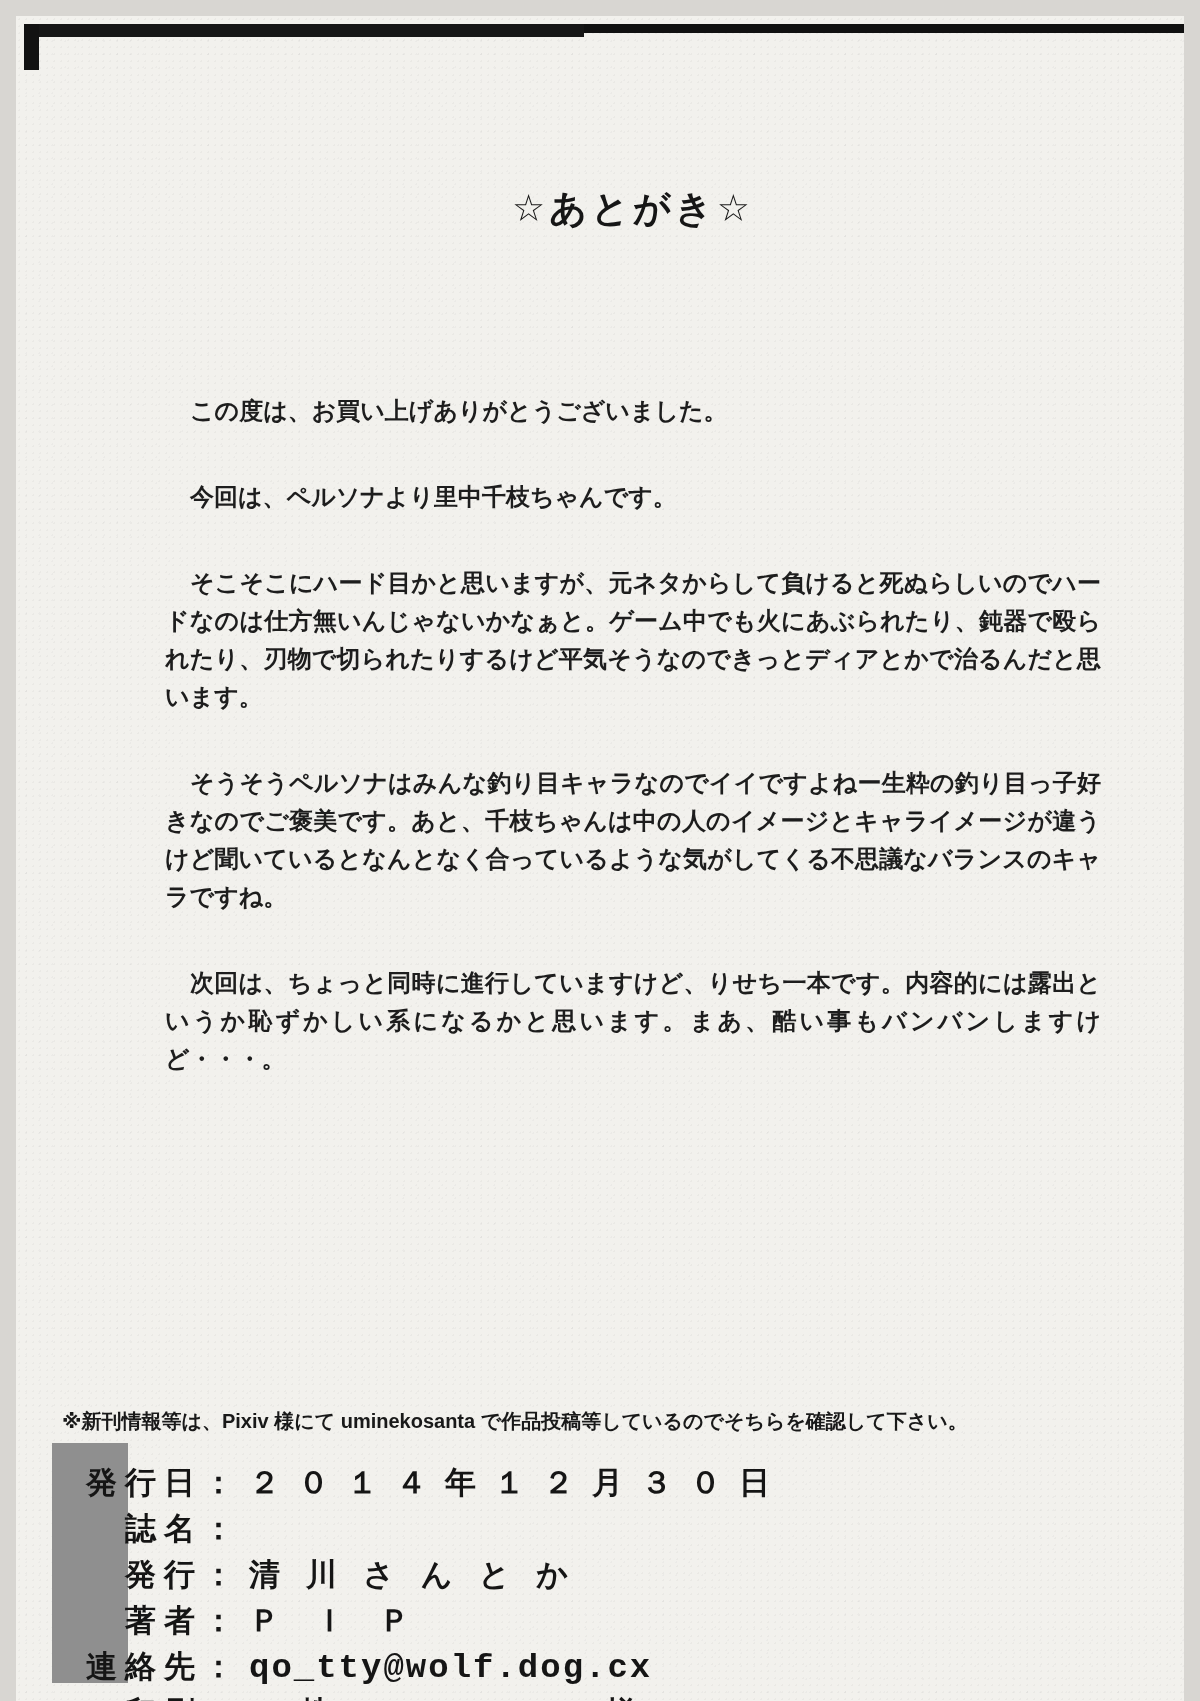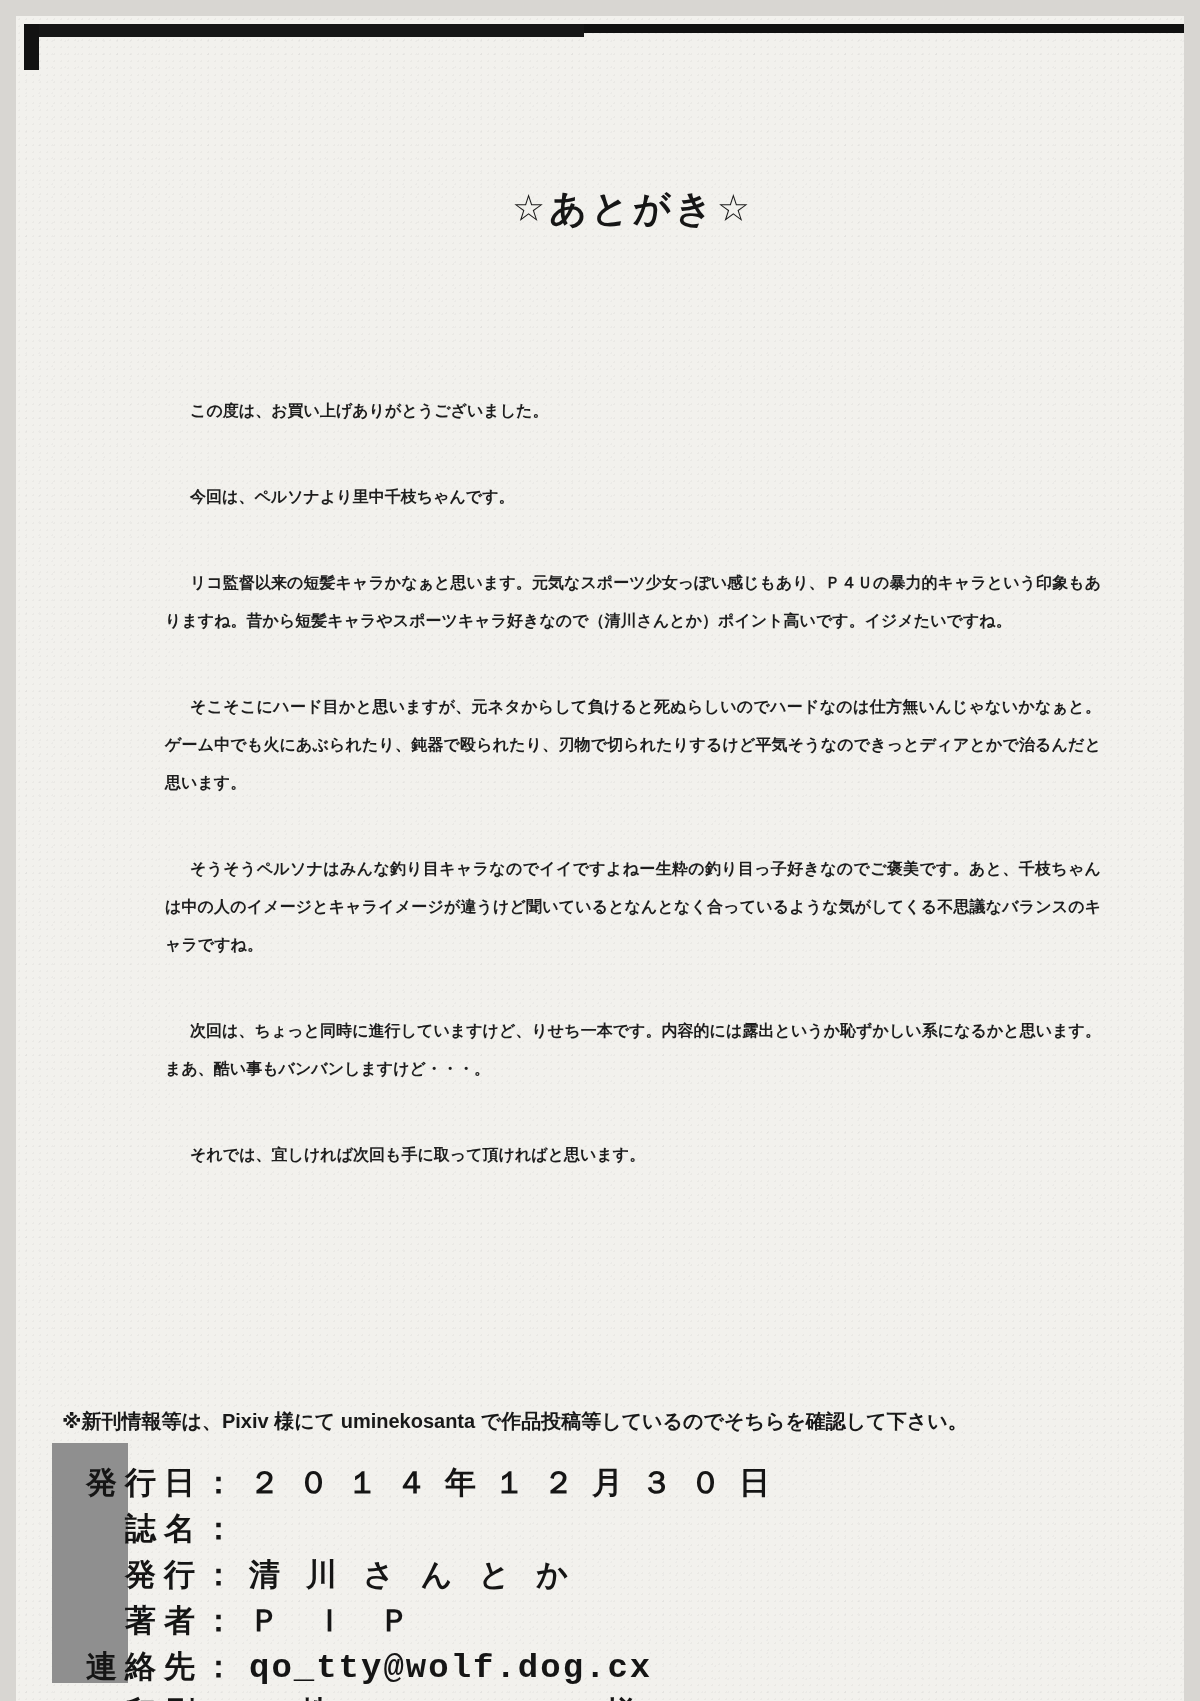--- a/index.html
+++ b/index.html
@@ -32,21 +32,21 @@
     font-size: 37px;
     font-weight: 700;
     letter-spacing: 4px;
     color: #161616;
   }
   .body-text {
     position: absolute;
     top: 360px; left: 133px; width: 952px;
   }
   .para {
-    font-size: 16px;
+    font-size: 24px;
     line-height: 38px;
     font-weight: 600;
     text-indent: 25px;
     text-align: justify;
     margin-bottom: 48px;
     color: #1d1d1d;
   }
   .note {
     position: absolute;
     top: 1384px; left: 38px; width: 1130px;
@@ -95,25 +95,23 @@
   <div class="scan-strip-top"></div>
   <div class="scan-strip-top2"></div>
   <div class="scan-corner-left"></div>
   <div class="scan-mark-bottom"></div>
 
   <h1 class="title">☆あとがき☆</h1>
 
   <div class="body-text">
     <p class="para">この度は、お買い上げありがとうございました。</p>
     <p class="para">今回は、ペルソナより里中千枝ちゃんです。</p>
-    <p class="para">リコ監督以来の短髪キャラかなぁと思います。元気なスポーツ少女っぽい感じもあり、Ｐ４Ｕの暴力的キャラという印象もありますね。昔から短髪キャラやスポーツキャラ好きなので（清川さんとか）ポイント高いです。イジメたいですね。</p>
     <p class="para">そこそこにハード目かと思いますが、元ネタからして負けると死ぬらしいのでハードなのは仕方無いんじゃないかなぁと。ゲーム中でも火にあぶられたり、鈍器で殴られたり、刃物で切られたりするけど平気そうなのできっとディアとかで治るんだと思います。</p>
     <p class="para">そうそうペルソナはみんな釣り目キャラなのでイイですよねー生粋の釣り目っ子好きなのでご褒美です。あと、千枝ちゃんは中の人のイメージとキャライメージが違うけど聞いているとなんとなく合っているような気がしてくる不思議なバランスのキャラですね。</p>
     <p class="para">次回は、ちょっと同時に進行していますけど、りせち一本です。内容的には露出というか恥ずかしい系になるかと思います。まあ、酷い事もバンバンしますけど・・・。</p>
-    <p class="para">それでは、宜しければ次回も手に取って頂ければと思います。</p>
   </div>
 
   <div class="note">※新刊情報等は、Pixiv 様にて uminekosanta で作品投稿等しているのでそちらを確認して下さい。</div>
 
   <div class="gray-bar"></div>
 
   <div class="colophon">
     <div class="c-row row-0">
       <span class="c-label">発行日</span>
         <span class="c-sep">：</span>

